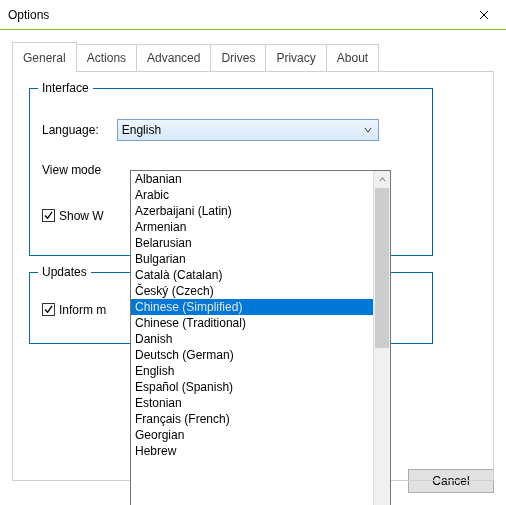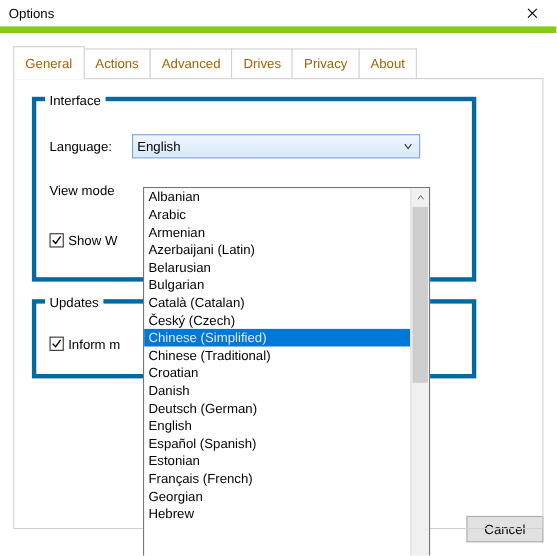--- a/index.html
+++ b/index.html
@@ -1,30 +1,30 @@
 <!DOCTYPE html>
 <html><head>
 <meta charset="utf-8">
 <style>
   * { box-sizing: border-box; margin: 0; padding: 0; font-family: "Segoe UI", Tahoma, sans-serif; font-size: 12px; }
   body { width: 506px; height: 505px; background: #fff; overflow: hidden; }
 
-  .titlebar { height: 30px; display: flex; align-items: center; justify-content: space-between; padding-left: 8px; border-bottom: 6px solid #84cc16; }
+  .titlebar { height: 30px; display: flex; align-items: center; justify-content: space-between; padding-left: 8px; border-bottom: 1px solid #84cc16; }
   .titlebar .title { font-size: 12px; }
   .titlebar .close { width: 45px; height: 30px; display: flex; align-items: center; justify-content: center; cursor: default; }
   .titlebar .close svg { width: 10px; height: 10px; }
 
   .content { padding: 12px 12px 0 12px; position: relative; height: calc(100% - 30px); }
 
   .tabs { display: flex; align-items: flex-end; position: relative; z-index: 2; }
-  .tab { padding: 4px 10px 6px 10px; border: 1px solid #d0d0d0; border-bottom: none; background: #fff; margin-right: -1px; cursor: default; font-size: 14px; color: #a16207; position: relative; }
+  .tab { padding: 4px 10px 6px 10px; border: 1px solid #d0d0d0; border-bottom: none; background: #fff; margin-right: -1px; cursor: default; font-size: 14px; color: #404040; position: relative; }
   .tab.active { padding-top: 6px; padding-bottom: 7px; margin-bottom: -1px; z-index: 3; }
   .tab-panel { border: 1px solid #d0d0d0; height: 410px; position: relative; z-index: 1; }
 
-  .fieldset { position: absolute; border: 4px solid #0369a1; padding-left: 48px; }
+  .fieldset { position: absolute; border: 1px solid #0369a1; padding-left: 48px; }
   .fieldset .legend { position: absolute; top: -8px; left: 8px; background: #fff; padding: 0 4px; font-size: 12px; }
   .fs-interface { left: 16px; top: 16px; right: 60px; height: 168px; }
   .fs-updates { left: 16px; top: 200px; right: 60px; height: 72px; }
 
   .row-lang { position: absolute; left: 12px; top: 30px; display: flex; align-items: center; gap: 18px; }
   .label { font-size: 12px; }
   .combobox { width: 262px; height: 22px; border: 1px solid #7a9fd6; background: linear-gradient(#eef5fd,#d8e9fb); display: flex; align-items: center; justify-content: space-between; padding: 0 2px 0 4px; font-size: 12px; }
   .combobox .chev { width: 16px; display:flex; align-items:center; justify-content:center;}
   .combobox .chev svg { width:8px; height:8px; }
 
@@ -37,21 +37,21 @@
 
   .dropdown { position: absolute; left: 130px; top: 140px; width: 261px; border: 1px solid #767676; background: #fff; height: 363px; display:flex; z-index: 20; }
   .dd-list { flex: 1; overflow: hidden; }
   .dd-item { padding: 0 4px; height: 16px; line-height:16px; font-size: 12px; white-space: nowrap; cursor: default; }
   .dd-item.sel { background: #0078d7; color: #e5e5e5; }
   .dd-scroll { width: 17px; background: #f0f0f0; position: relative; border-left: 1px solid #ddd; }
   .dd-scroll .arrow { width:100%; height:17px; display:flex; align-items:center; justify-content:center; }
   .dd-scroll .arrow svg { width:7px; height:7px; }
   .dd-thumb { position:absolute; left:1px; right:1px; top:17px; height: 160px; background: #cdcdcd; }
 
-  .cancel-btn { position: absolute; right: 12px; bottom: 12px; width: 70px; height: 24px; border: 1px solid #adadad; background: #e1e1e1; display:flex; align-items:center; justify-content:center; font-size:12px; }
+  .cancel-btn { position: absolute; right: 12px; bottom: 12px; width: 86px; height: 24px; border: 1px solid #adadad; background: #e1e1e1; display:flex; align-items:center; justify-content:center; font-size:12px; }
 </style>
 </head>
 <body>
 
 <div class="titlebar">
   <span class="title">Options</span>
   <div class="close">
     <svg viewBox="0 0 10 10">
         <path d="M1 1 L9 9 M9 1 L1 9" stroke="#000" stroke-width="1" fill="none"></path>
       </svg>
@@ -115,29 +115,28 @@
   </div>
 
   <div class="cancel-btn">
     <span>Cancel</span>
   </div>
 
   <div class="dropdown">
     <div class="dd-list">
         <div class="dd-item">Albanian</div>
         <div class="dd-item">Arabic</div>
+        <div class="dd-item">Azerbaijani (Latin)</div>
         <div class="dd-item">Armenian</div>
-        <div class="dd-item">Azerbaijani (Latin)</div>
         <div class="dd-item">Belarusian</div>
         <div class="dd-item">Bulgarian</div>
         <div class="dd-item">Català (Catalan)</div>
         <div class="dd-item">Český (Czech)</div>
         <div class="dd-item sel">Chinese (Simplified)</div>
         <div class="dd-item">Chinese (Traditional)</div>
-        <div class="dd-item">Croatian</div>
         <div class="dd-item">Danish</div>
         <div class="dd-item">Deutsch (German)</div>
         <div class="dd-item">English</div>
         <div class="dd-item">Español (Spanish)</div>
         <div class="dd-item">Estonian</div>
         <div class="dd-item">Français (French)</div>
         <div class="dd-item">Georgian</div>
         <div class="dd-item">Hebrew</div>
       </div>
     <div class="dd-scroll">

